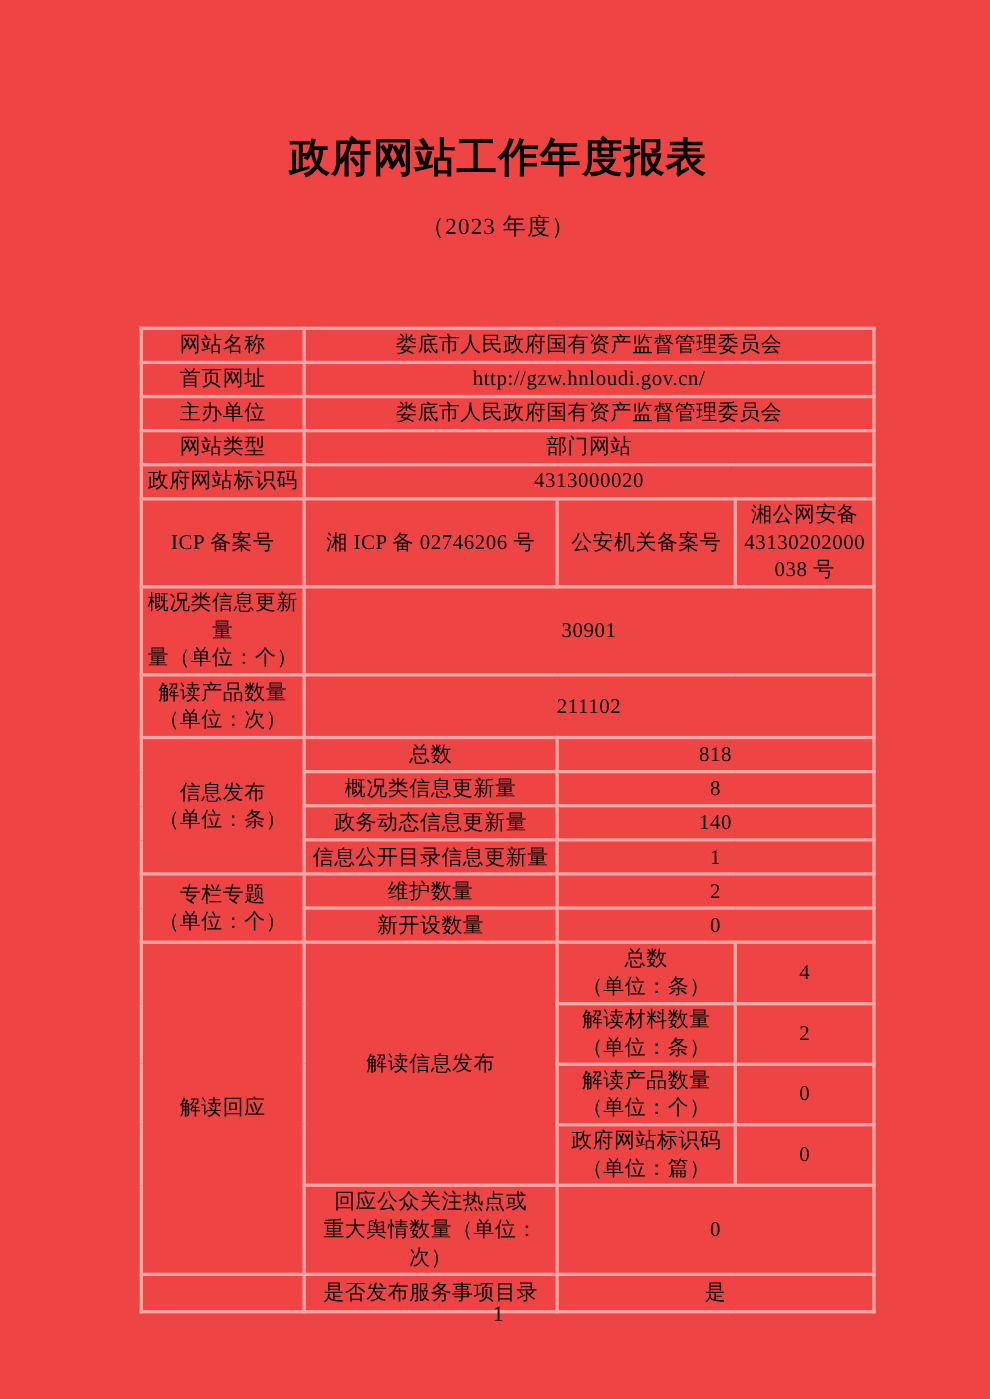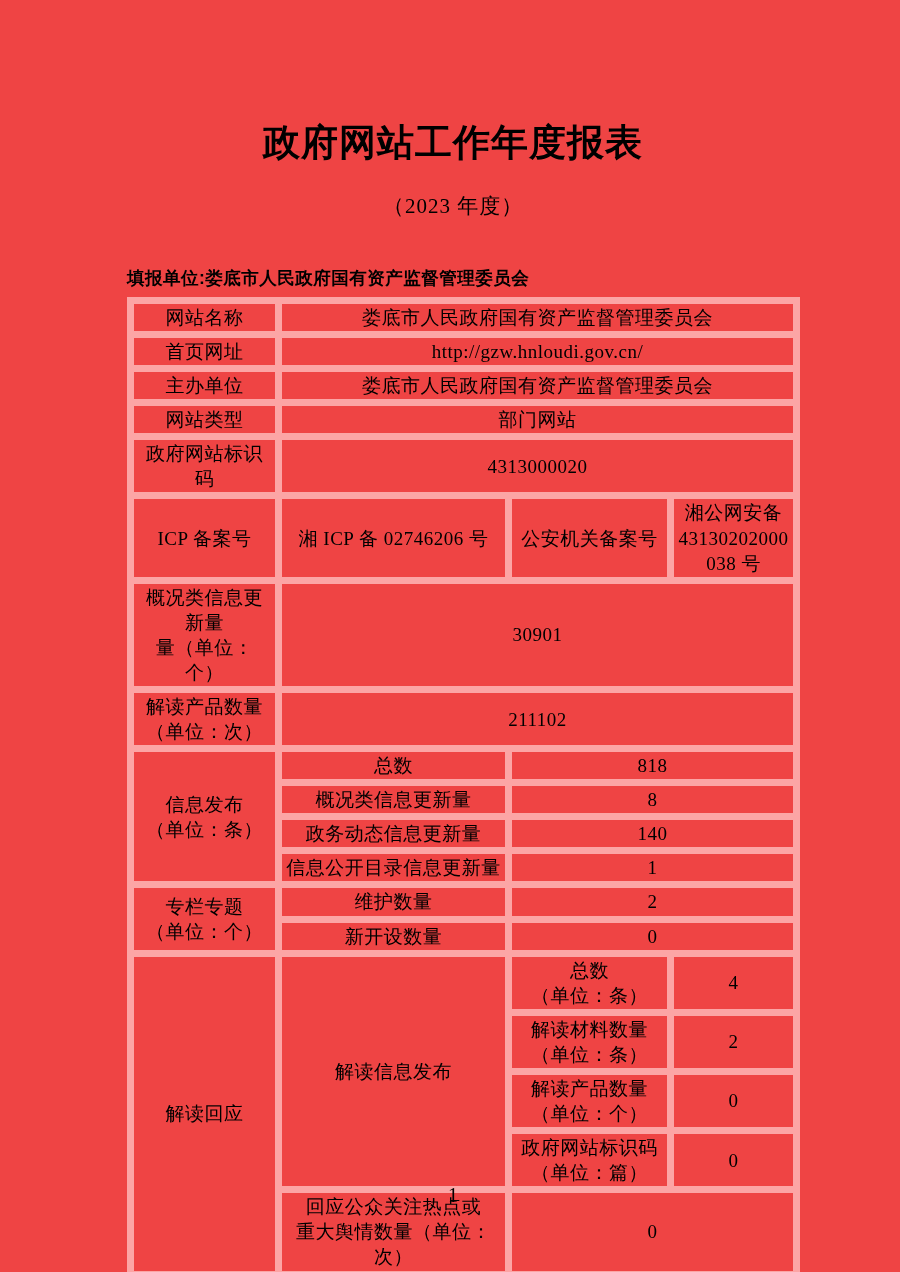--- a/index.html
+++ b/index.html
@@ -50,21 +50,21 @@
   table.report {
     position: absolute;
     left: 127px;
     top: 297px;
     width: 666px;
     border-collapse: collapse;
     table-layout: fixed;
     border: 2px solid #000;
   }
   table.report td {
-    border: 7px solid #fca5a5;
+    border: 3px solid #fca5a5;
     text-align: center;
     vertical-align: middle;
     font-family: "Liberation Serif", serif;
     font-size: 19px;
     line-height: 1.32;
     padding: 1px 4px;
     white-space: pre-line;
     letter-spacing: 0.5px;
     color: #000;
   }
@@ -80,21 +80,20 @@
     color: #000;
   }
 </style>
 </head>
 <body>
 
 <div class="page">
 
   <div class="doc-title">政府网站工作年度报表</div>
   <div class="doc-subtitle">（2023 年度）</div>
-  <div class="reporting-unit">填报单位:娄底市人民政府国有资产监督管理委员会</div>
 
   <table class="report">
     <colgroup>
       <col style="width:148px">
       <col style="width:230px">
       <col style="width:162px">
       <col style="width:126px">
     </colgroup>
     <tbody>
       <tr style="height:31px">

